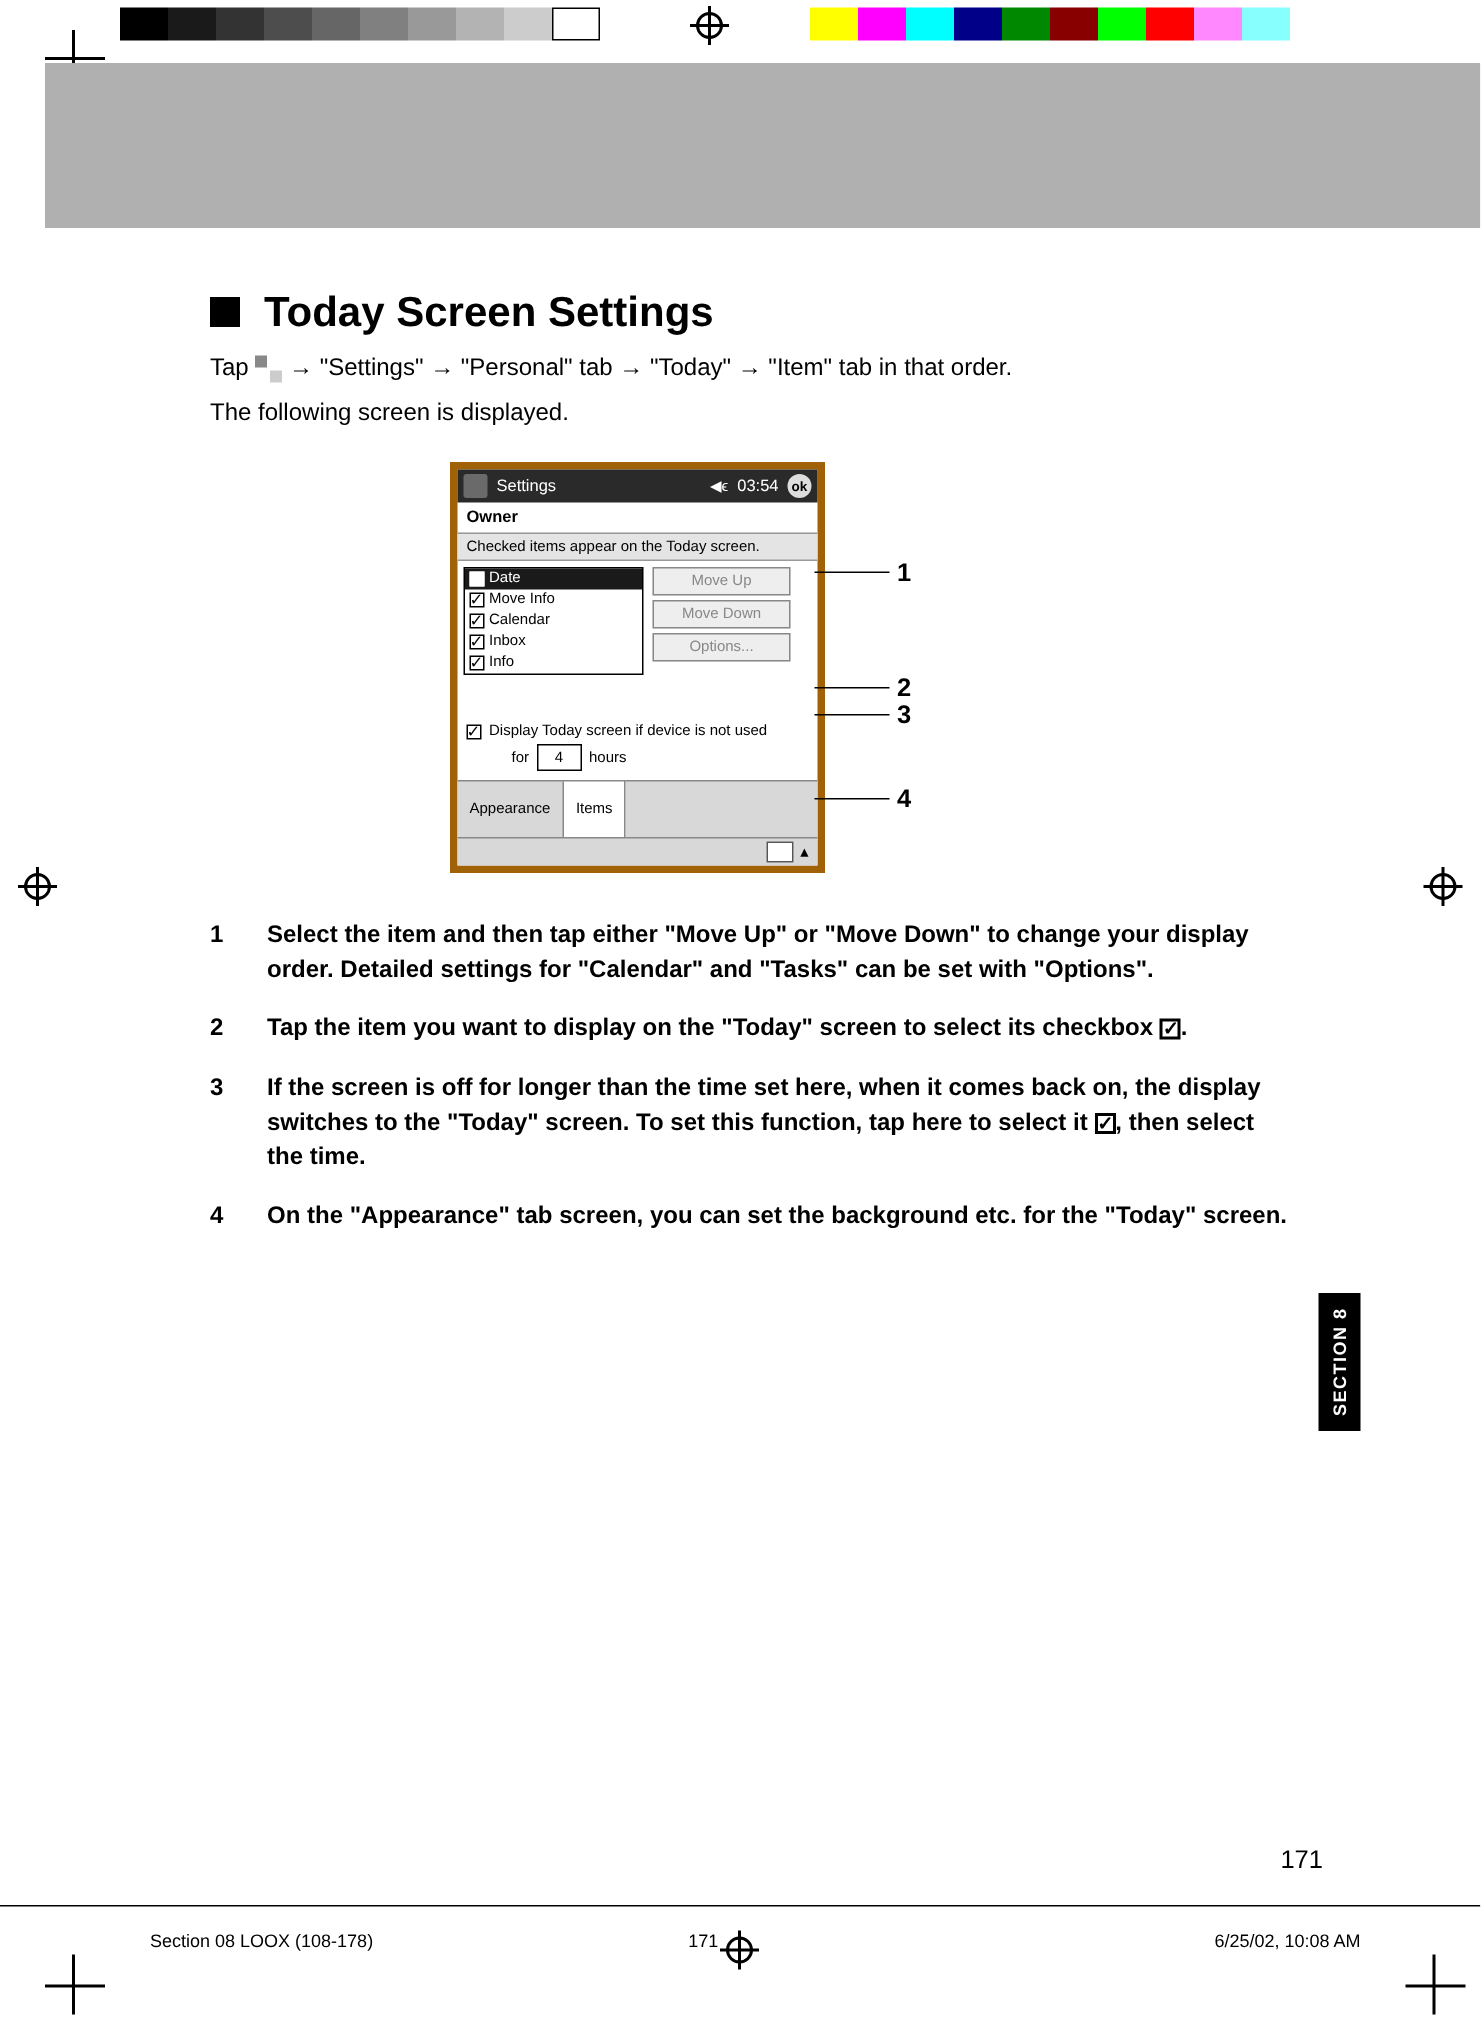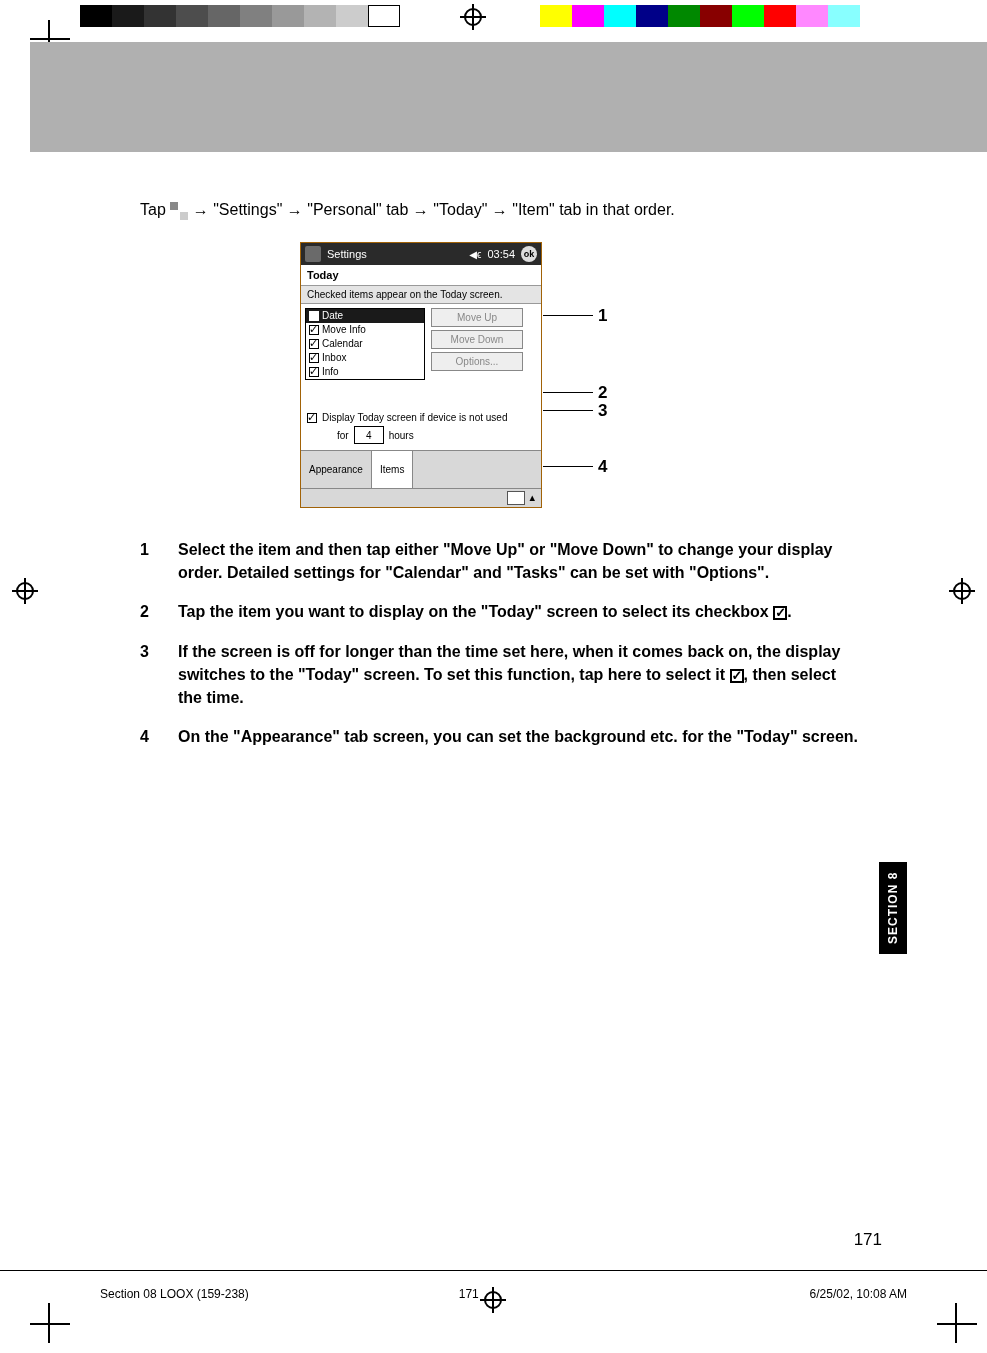--- a/index.html
+++ b/index.html
@@ -21,21 +21,21 @@
   
   .content{position:absolute;left:140px;top:192px;width:720px}
   .h1line{font-size:28px;font-weight:700;margin:0 0 10px 0;display:flex;align-items:center;gap:16px}
   .blacksquare{width:20px;height:20px;background:#000;display:inline-block}
   .intro{font-size:16px;line-height:1.5;margin:6px 0}
   .winicon{display:inline-block;width:18px;height:18px;vertical-align:middle;position:relative}
   .winicon:before{content:"";position:absolute;left:0;top:0;width:8px;height:8px;background:#888}
   .winicon:after{content:"";position:absolute;right:0;bottom:0;width:8px;height:8px;background:#ccc}
   
   .shot-wrap{position:relative;width:400px;margin:20px auto 30px auto}
-  .pda{width:240px;border:1px solid #a16207;background:#fff;font-family:Tahoma,Arial,sans-serif;font-size:11px}
+  .pda{width:240px;border:5px solid #a16207;background:#fff;font-family:Tahoma,Arial,sans-serif;font-size:11px}
   .pda-title{background:#2a2a2a;color:#fff;height:22px;display:flex;align-items:center;gap:6px;padding:0 4px}
   .pda-title .logo{width:16px;height:16px;background:#6a6a6a;border-radius:2px}
   .pda-title .spk{margin-left:auto;font-size:10px}
   .pda-title .ok{width:16px;height:16px;background:#ddd;border-radius:50%;color:#000;font-size:9px;display:flex;align-items:center;justify-content:center;font-weight:700}
   .pda-sub{font-weight:700;padding:4px 6px}
   .pda-note{background:#e4e4e4;padding:3px 6px;font-size:10px;border-top:1px solid #999;border-bottom:1px solid #999}
   .pda-body{display:flex;padding:4px 4px 30px 4px;gap:6px}
   .pda-list{border:1px solid #000;width:118px;background:#fff}
   .pda-list .row{display:flex;align-items:center;gap:3px;padding:1px 3px;font-size:10px;border-bottom:1px dotted transparent}
   .pda-list .row.sel{background:#1a1a1a;color:#fff}
@@ -121,36 +121,41 @@
   <div class="masthead"></div>
 
   <div class="reg reg-side" style="left:12px">
       <span class="c"></span>
     </div>
   <div class="reg reg-side" style="right:12px">
       <span class="c"></span>
     </div>
 
   <div class="content">
+    <h2 class="h1line">
+      <span class="blacksquare"></span>
+      <span>Today Screen Settings</span>
+    </h2>
     <p class="intro">
       <span>Tap </span>
       <span class="winicon"></span>
       <span> → "Settings" → "Personal" tab → "Today" → "Item" tab in that order.</span>
     </p>
+    <p class="intro">The following screen is displayed.</p>
 
     <div class="shot-wrap">
       <div class="pda">
         <div class="pda-title">
           <span class="logo"></span>
           <span>Settings</span>
           <span class="spk">◀ϵ</span>
           <span>03:54</span>
           <span class="ok">ok</span>
         </div>
-        <div class="pda-sub">Today</div>
+        <div class="pda-sub">Owner</div>
         <div class="pda-note">Checked items appear on the Today screen.</div>
         <div class="pda-body">
           <div class="pda-list">
             <div class="row sel">
                 <span class="cb on"></span>
                 <span>Date</span>
               </div>
             <div class="row">
                 <span class="cb on"></span>
                 <span>Move Info</span>
@@ -224,21 +229,21 @@
       </div>
     </div>
   </div>
 
   <div class="sectiontab">SECTION 8</div>
 
   <div class="pageno">171</div>
 
   <div class="footrule"></div>
   <div class="footline">
-    <span>Section 08 LOOX (159-238)</span>
+    <span>Section 08 LOOX (108-178)</span>
     <span class="fpage">171</span>
     <span class="fdate">6/25/02, 10:08 AM</span>
   </div>
   <div class="reg reg-bottom">
       <span class="c"></span>
     </div>
   <div class="crop-bl"></div>
   <div class="crop-br"></div>
 </div>
 

